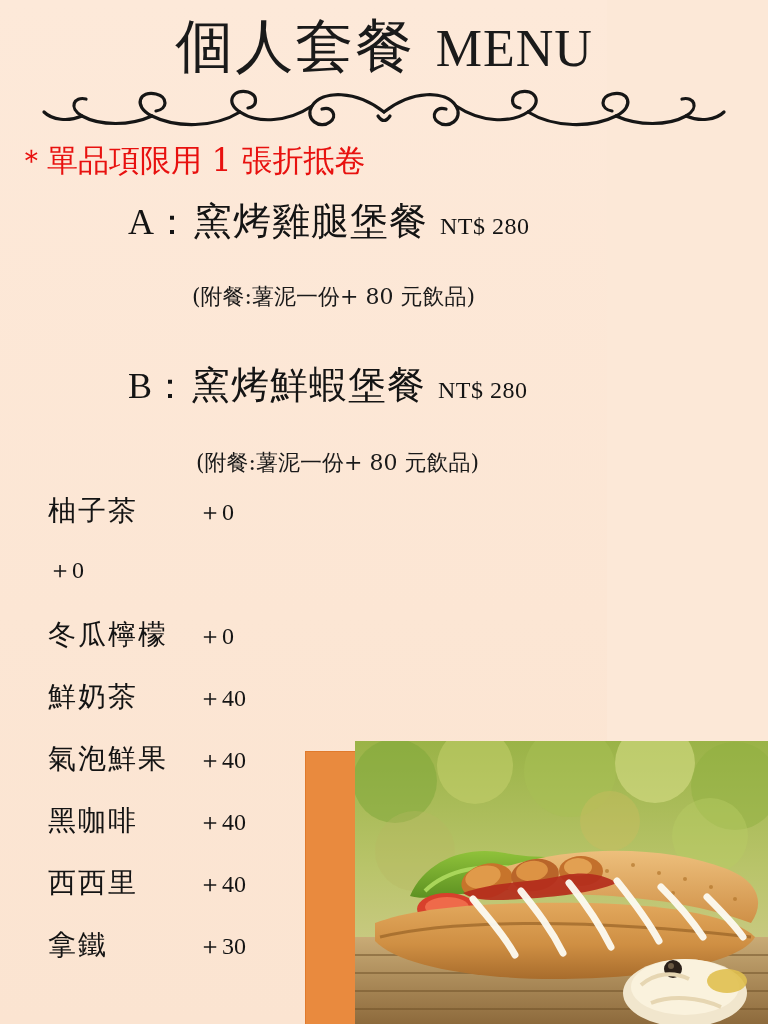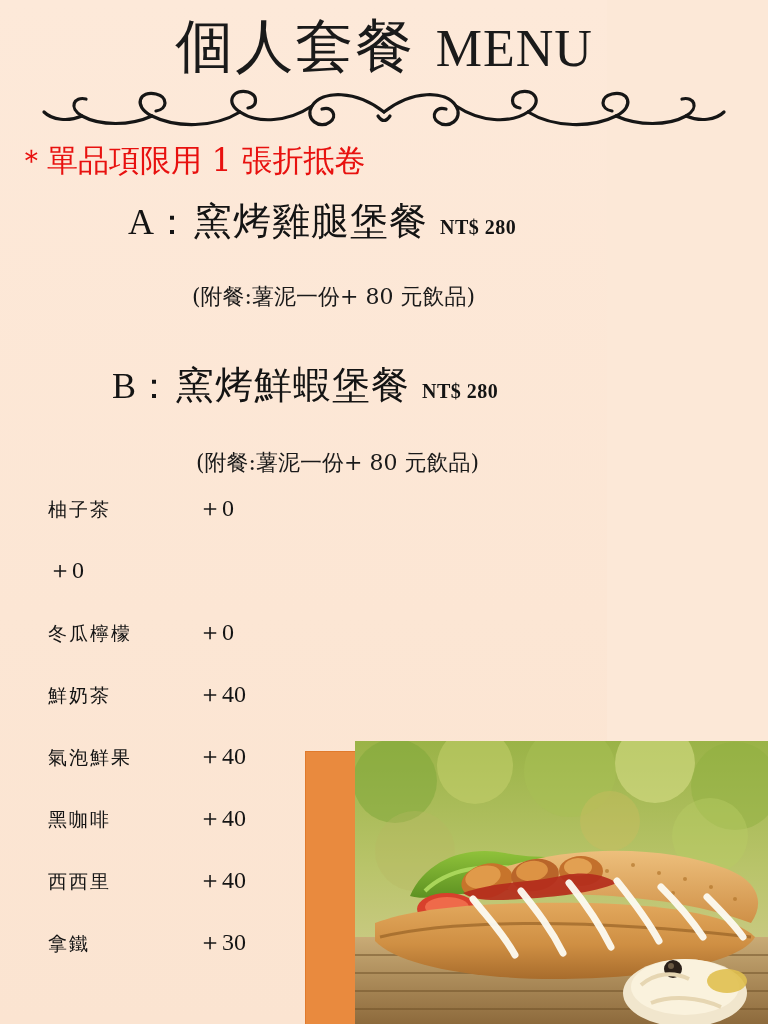--- a/index.html
+++ b/index.html
@@ -68,27 +68,26 @@
   .set .code {
     font-size: 36px;
     font-family: "Liberation Serif", serif;
   }
   .set .name {
     font-size: 38px;
     font-family: Liberation Sans, sans-serif;
     letter-spacing: 1px;
   }
   .set .price {
-    font-size: 20px;
+    font-size: 24px;
     font-family: "Liberation Serif", serif;
     letter-spacing: 0.5px;
-    font-weight: bold;
   }
   .set-a { top: 196px; left: 128px; }
-  .set-b { top: 360px; left: 112px; }
+  .set-b { top: 360px; left: 128px; }
   .sub {
     position: absolute;
     white-space: nowrap;
     font-size: 22px;
     color: #1a1a1a;
     font-family: "DejaVu Serif", "Liberation Serif", serif;
   }
   .sub-a { top: 282px; left: 192px; }
   .sub-b { top: 448px; left: 196px; }
   
@@ -97,21 +96,21 @@
     top: 492px;
     left: 48px;
     width: 260px;
   }
   .drink-row {
     display: flex;
     align-items: baseline;
     height: 62px;
   }
   .drink-name {
-    font-size: 19px;
+    font-size: 28px;
     color: #141414;
     font-family: "DejaVu Serif", "Liberation Serif", serif;
     letter-spacing: 2px;
     width: 150px;
     white-space: nowrap;
   }
   .drink-price {
     font-size: 24px;
     color: #141414;
     font-family: "Liberation Serif", serif;

